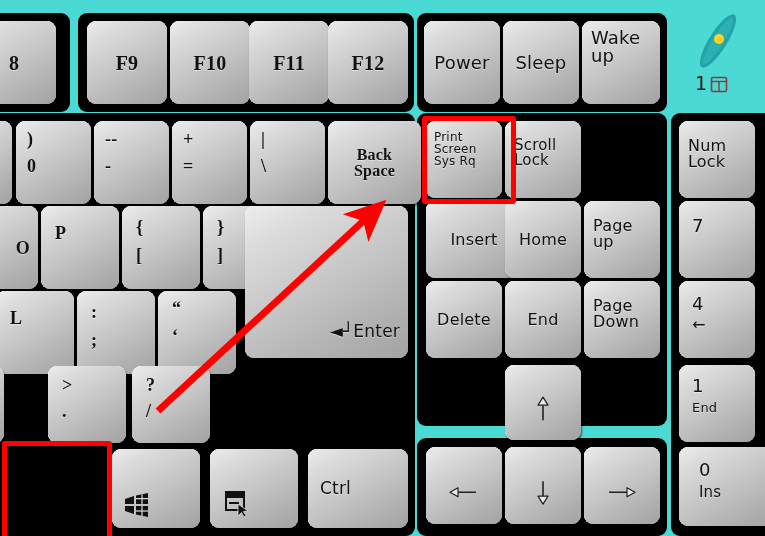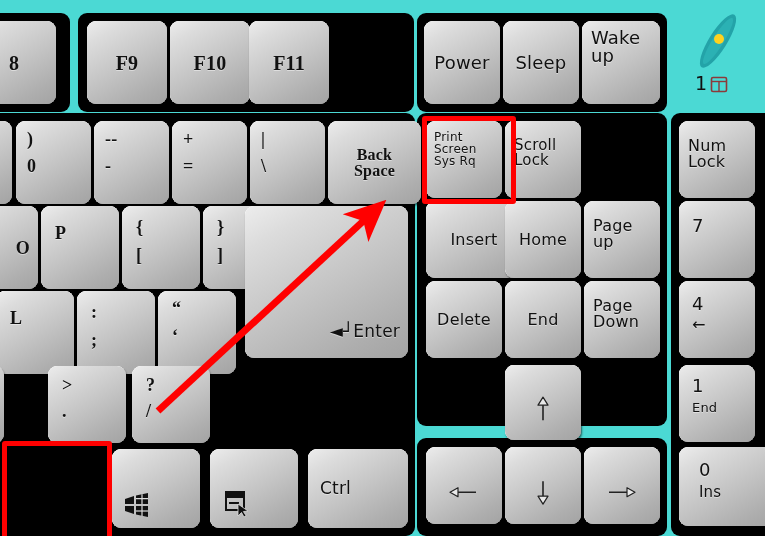--- a/index.html
+++ b/index.html
@@ -95,20 +95,24 @@
     <div class="lbl c f20">F9</div>
   </div>
   <div class="key serif" style="left:170px;top:21px;width:80px;height:83px;">
     <div class="cap"></div>
     <div class="lbl c f20">F10</div>
   </div>
   <div class="key serif" style="left:249px;top:21px;width:80px;height:83px;">
     <div class="cap"></div>
     <div class="lbl c f20">F11</div>
   </div>
+  <div class="key serif" style="left:328px;top:21px;width:80px;height:83px;">
+    <div class="cap"></div>
+    <div class="lbl c f20">F12</div>
+  </div>
 
   <div class="key sans" style="left:424px;top:21px;width:76px;height:83px;">
     <div class="cap"></div>
     <div class="lbl c f18">Power</div>
   </div>
   <div class="key sans" style="left:503px;top:21px;width:76px;height:83px;">
     <div class="cap"></div>
     <div class="lbl c f18">Sleep</div>
   </div>
   <div class="key sans" style="left:582px;top:21px;width:78px;height:83px;">

